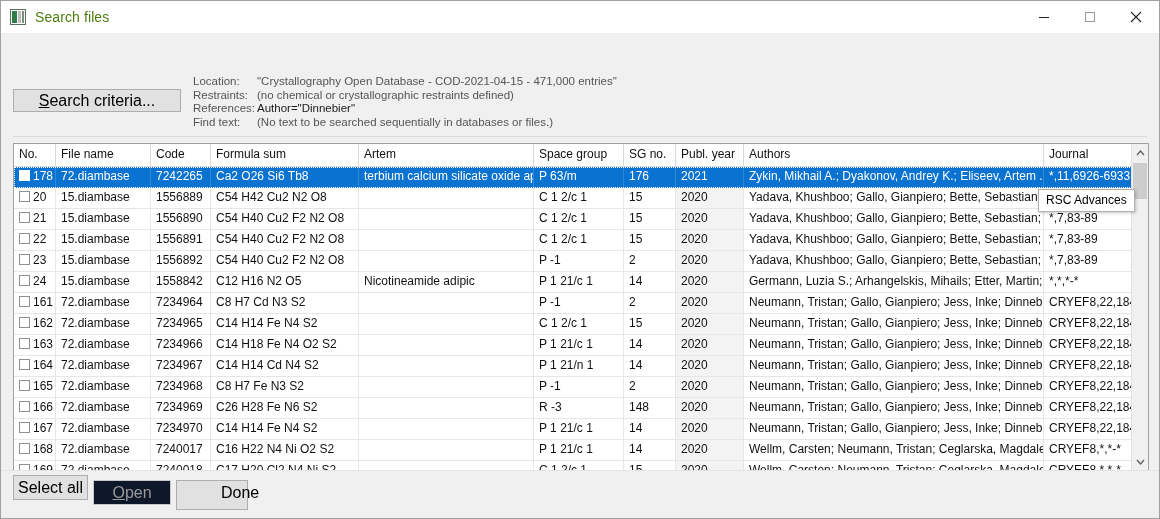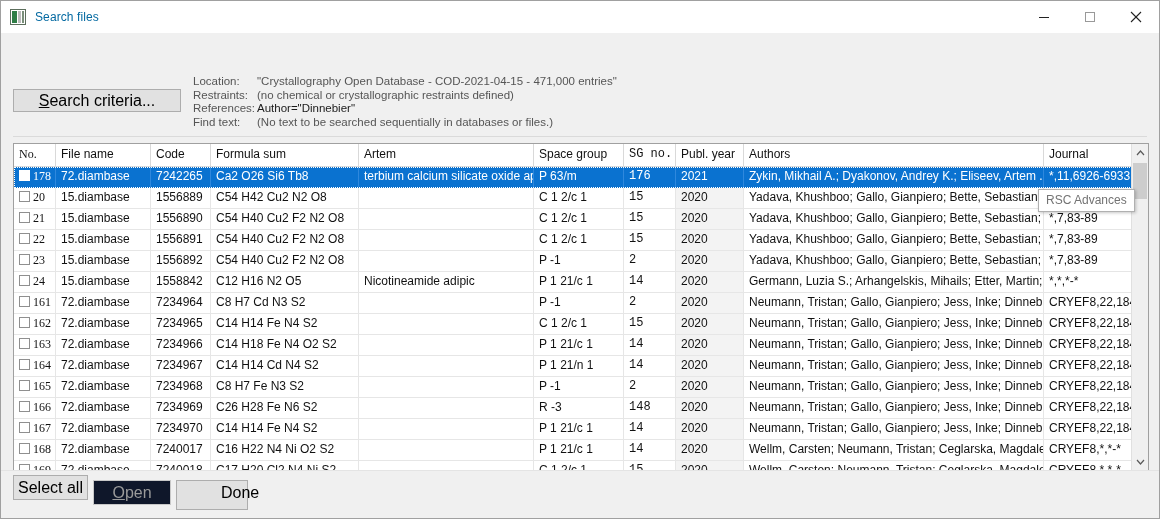--- a/index.html
+++ b/index.html
@@ -49,22 +49,22 @@
     box-sizing: border-box;
   }
   .title-icon i {
     position: absolute;
     display: block;
   }
   .title-icon i.a { left: 1px; top: 1px; width: 5px; height: 12px; background: #2f7d46; }
   .title-icon i.b { left: 7px; top: 1px; width: 3px; height: 12px; background: #bcbcbc; }
   .title-icon i.c { left: 11px; top: 1px; width: 2px; height: 12px; background: #7a8f7a; }
   .title-text {
-    font-size: 12px;
-    color: #0369a1;
+    font-size: 14px;
+    color: #4d7c0f;
     letter-spacing: 0.1px;
   }
   .titlebar-spacer { flex: 1 1 auto; }
   .winbtn {
     width: 46px;
     height: 30px;
     display: flex;
     align-items: center;
     justify-content: center;
     background: #ffffff;
@@ -224,27 +224,27 @@
     background: #ffffff;
     vertical-align: -1px;
     margin-right: 3px;
   }
   .row.selected .cb {
     border: 1px solid #ffffff;
     background: #ffffff;
   }
 
   
-  .c-no     { width: 42px; font-family: Liberation Serif, serif; }
+  .c-no     { width: 42px; }
   .c-file   { width: 95px; }
   .c-code   { width: 60px; }
   .c-formula{ width: 148px; }
   .c-name   { width: 175px; }
   .c-sg     { width: 90px; }
-  .c-sgno   { width: 52px; font-family: Liberation Mono, monospace; }
+  .c-sgno   { width: 52px; }
   .c-year   { width: 68px; }
   .c-auth   { width: 300px; }
   .c-journ  { width: 104px; border-right: none !important; }
 
   
   .vscroll {
     position: absolute;
     right: 0px;
     top: 0px;
     width: 17px;
@@ -277,21 +277,21 @@
 
   
   .tooltip {
     position: absolute;
     left: 1037px;
     top: 188px;
     padding: 3px 7px 4px 7px;
     background: #ffffff;
     border: 1px solid #b0b0b0;
     font-size: 12px;
-    color: #737373;
+    color: #000000;
     box-shadow: 1px 1px 3px rgba(0,0,0,0.22);
     white-space: nowrap;
     z-index: 50;
   }
 
   
   .bottom {
     position: absolute;
     left: 0;
     bottom: 0;

